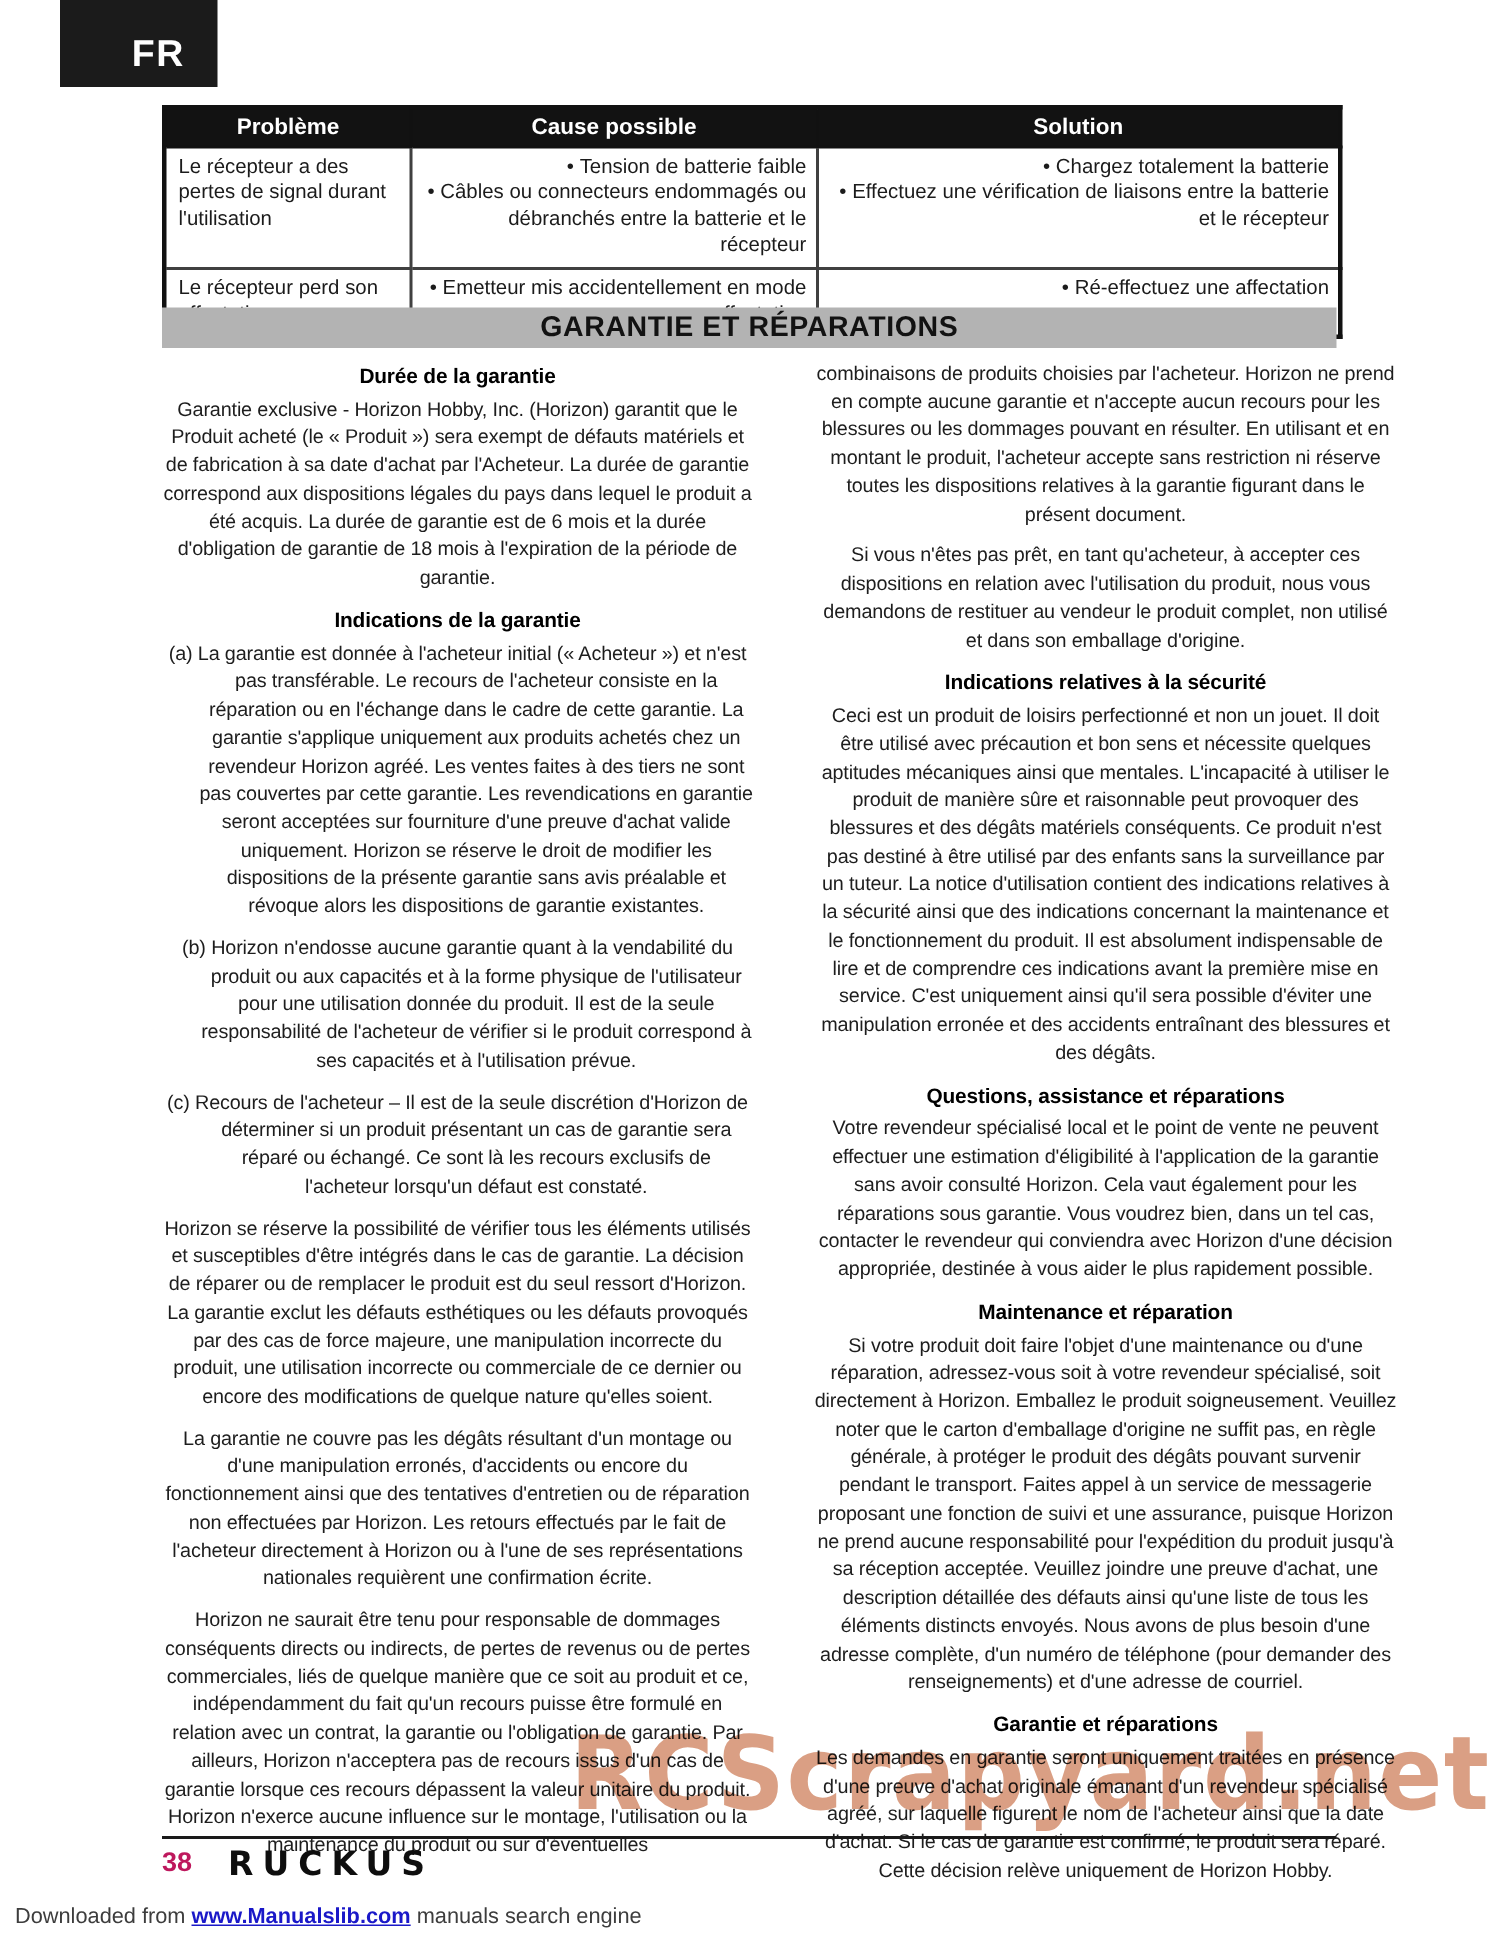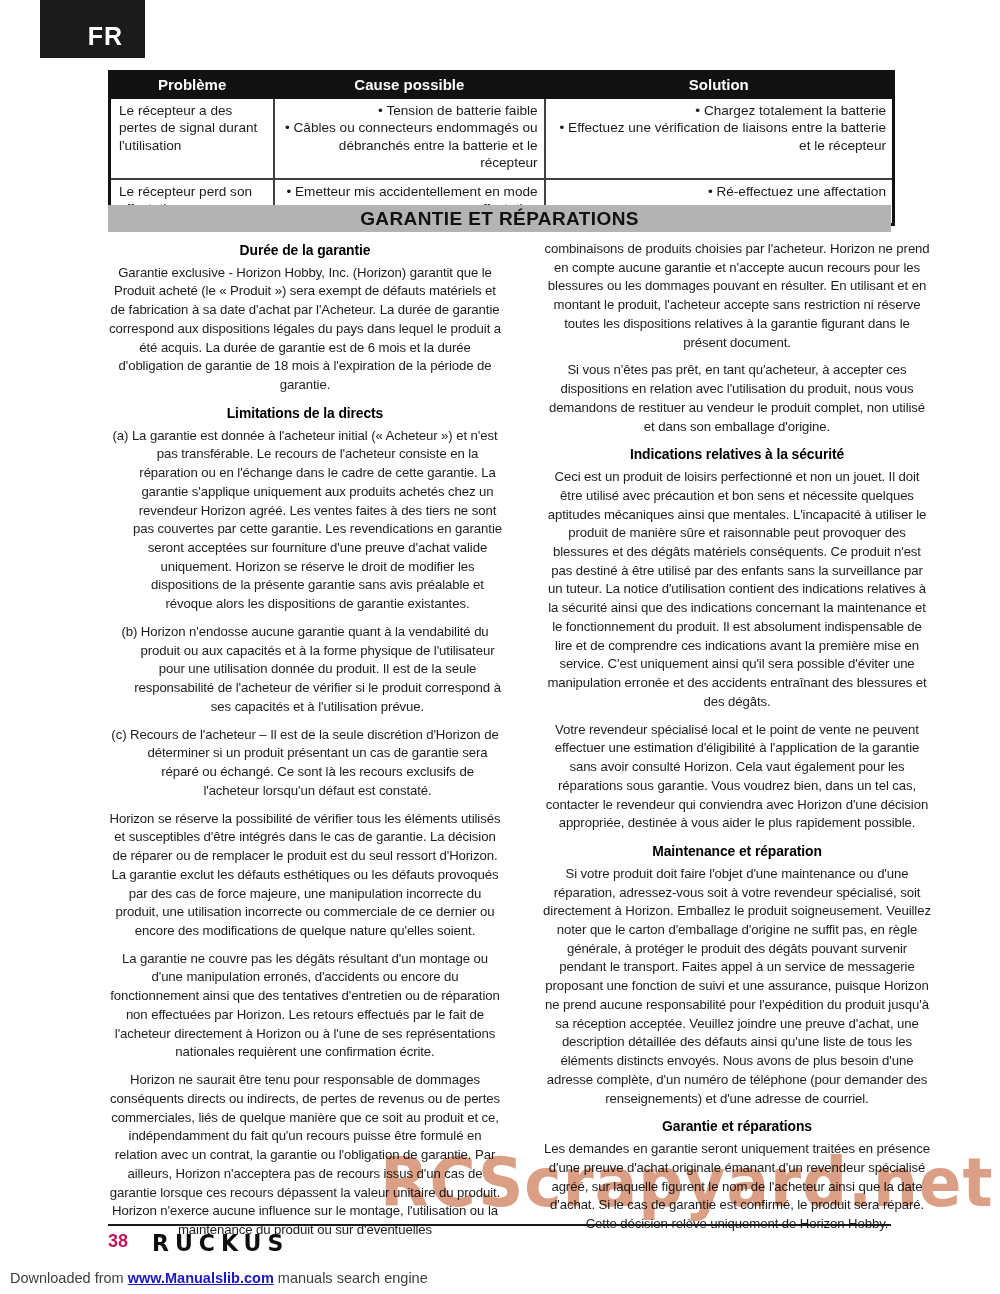--- a/index.html
+++ b/index.html
@@ -149,38 +149,39 @@
 </div>
 
 <div class="banner">
   <span>GARANTIE ET RÉPARATIONS</span>
 </div>
 
 <div class="col col-left">
   <h3>Durée de la garantie</h3>
   <p>Garantie exclusive - Horizon Hobby, Inc. (Horizon) garantit que le Produit acheté (le « Produit ») sera exempt de défauts matériels et de fabrication à sa date d'achat par l'Acheteur. La durée de garantie correspond aux dispositions légales du pays dans lequel le produit a été acquis. La durée de garantie est de 6 mois et la durée d'obligation de garantie de 18 mois à l'expiration de la période de garantie.</p>
 
-  <h3>Limitations de la directs</h3>
+  <h3>Indications de la garantie</h3>
   <p class="lettered"><span>(a)</span> <span>La garantie est donnée à l'acheteur initial (« Acheteur ») et n'est pas transférable. Le recours de l'acheteur consiste en la réparation ou en l'échange dans le cadre de cette garantie. La garantie s'applique uniquement aux produits achetés chez un revendeur Horizon agréé. Les ventes faites à des tiers ne sont pas couvertes par cette garantie. Les revendications en garantie seront acceptées sur fourniture d'une preuve d'achat valide uniquement. Horizon se réserve le droit de modifier les dispositions de la présente garantie sans avis préalable et révoque alors les dispositions de garantie existantes.</span></p>
   <p class="lettered"><span>(b)</span> <span>Horizon n'endosse aucune garantie quant à la vendabilité du produit ou aux capacités et à la forme physique de l'utilisateur pour une utilisation donnée du produit. Il est de la seule responsabilité de l'acheteur de vérifier si le produit correspond à ses capacités et à l'utilisation prévue.</span></p>
   <p class="lettered"><span>(c)</span> <span>Recours de l'acheteur – Il est de la seule discrétion d'Horizon de déterminer si un produit présentant un cas de garantie sera réparé ou échangé. Ce sont là les recours exclusifs de l'acheteur lorsqu'un défaut est constaté.</span></p>
 
   <p>Horizon se réserve la possibilité de vérifier tous les éléments utilisés et susceptibles d'être intégrés dans le cas de garantie. La décision de réparer ou de remplacer le produit est du seul ressort d'Horizon. La garantie exclut les défauts esthétiques ou les défauts provoqués par des cas de force majeure, une manipulation incorrecte du produit, une utilisation incorrecte ou commerciale de ce dernier ou encore des modifications de quelque nature qu'elles soient.</p>
   <p>La garantie ne couvre pas les dégâts résultant d'un montage ou d'une manipulation erronés, d'accidents ou encore du fonctionnement ainsi que des tentatives d'entretien ou de réparation non effectuées par Horizon. Les retours effectués par le fait de l'acheteur directement à Horizon ou à l'une de ses représentations nationales requièrent une confirmation écrite.</p>
 
   <p>Horizon ne saurait être tenu pour responsable de dommages conséquents directs ou indirects, de pertes de revenus ou de pertes commerciales, liés de quelque manière que ce soit au produit et ce, indépendamment du fait qu'un recours puisse être formulé en relation avec un contrat, la garantie ou l'obligation de garantie. Par ailleurs, Horizon n'acceptera pas de recours issus d'un cas de garantie lorsque ces recours dépassent la valeur unitaire du produit. Horizon n'exerce aucune influence sur le montage, l'utilisation ou la maintenance du produit ou sur d'éventuelles</p>
 </div>
 
 <div class="col col-right">
   <p>combinaisons de produits choisies par l'acheteur. Horizon ne prend en compte aucune garantie et n'accepte aucun recours pour les blessures ou les dommages pouvant en résulter. En utilisant et en montant le produit, l'acheteur accepte sans restriction ni réserve toutes les dispositions relatives à la garantie figurant dans le présent document.</p>
   <p>Si vous n'êtes pas prêt, en tant qu'acheteur, à accepter ces dispositions en relation avec l'utilisation du produit, nous vous demandons de restituer au vendeur le produit complet, non utilisé et dans son emballage d'origine.</p>
 
   <h3>Indications relatives à la sécurité</h3>
   <p>Ceci est un produit de loisirs perfectionné et non un jouet. Il doit être utilisé avec précaution et bon sens et nécessite quelques aptitudes mécaniques ainsi que mentales. L'incapacité à utiliser le produit de manière sûre et raisonnable peut provoquer des blessures et des dégâts matériels conséquents. Ce produit n'est pas destiné à être utilisé par des enfants sans la surveillance par un tuteur. La notice d'utilisation contient des indications relatives à la sécurité ainsi que des indications concernant la maintenance et le fonctionnement du produit. Il est absolument indispensable de lire et de comprendre ces indications avant la première mise en service. C'est uniquement ainsi qu'il sera possible d'éviter une manipulation erronée et des accidents entraînant des blessures et des dégâts.</p>
 
+  <h3>Questions, assistance et réparations</h3>
   <p>Votre revendeur spécialisé local et le point de vente ne peuvent effectuer une estimation d'éligibilité à l'application de la garantie sans avoir consulté Horizon. Cela vaut également pour les réparations sous garantie. Vous voudrez bien, dans un tel cas, contacter le revendeur qui conviendra avec Horizon d'une décision appropriée, destinée à vous aider le plus rapidement possible.</p>
 
   <h3>Maintenance et réparation</h3>
   <p>Si votre produit doit faire l'objet d'une maintenance ou d'une réparation, adressez-vous soit à votre revendeur spécialisé, soit directement à Horizon. Emballez le produit soigneusement. Veuillez noter que le carton d'emballage d'origine ne suffit pas, en règle générale, à protéger le produit des dégâts pouvant survenir pendant le transport. Faites appel à un service de messagerie proposant une fonction de suivi et une assurance, puisque Horizon ne prend aucune responsabilité pour l'expédition du produit jusqu'à sa réception acceptée. Veuillez joindre une preuve d'achat, une description détaillée des défauts ainsi qu'une liste de tous les éléments distincts envoyés. Nous avons de plus besoin d'une adresse complète, d'un numéro de téléphone (pour demander des renseignements) et d'une adresse de courriel.</p>
 
   <h3>Garantie et réparations</h3>
   <p>Les demandes en garantie seront uniquement traitées en présence d'une preuve d'achat originale émanant d'un revendeur spécialisé agréé, sur laquelle figurent le nom de l'acheteur ainsi que la date d'achat. Si le cas de garantie est confirmé, le produit sera réparé. Cette décision relève uniquement de Horizon Hobby.</p>
 </div>
 
 <div class="footer-rule"></div>

